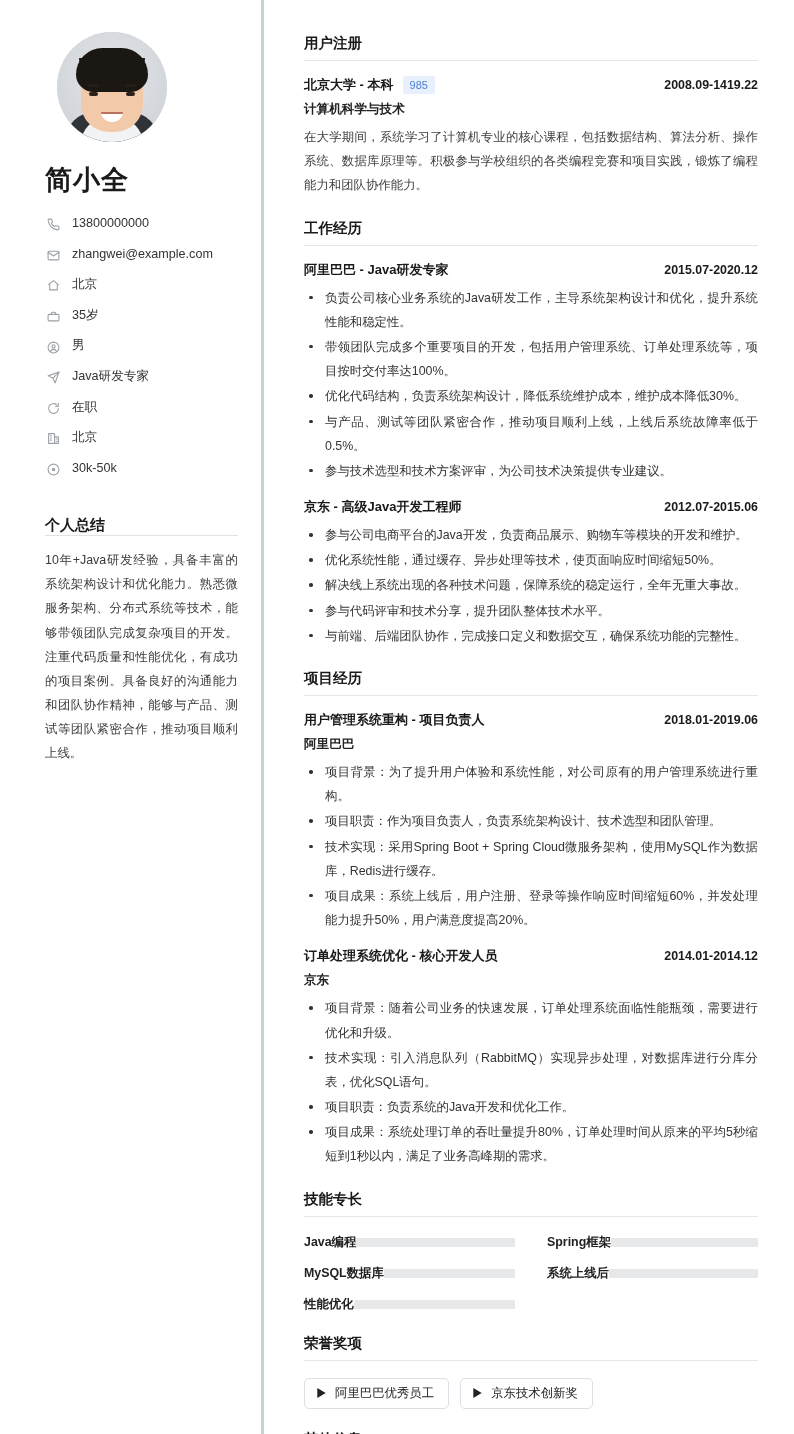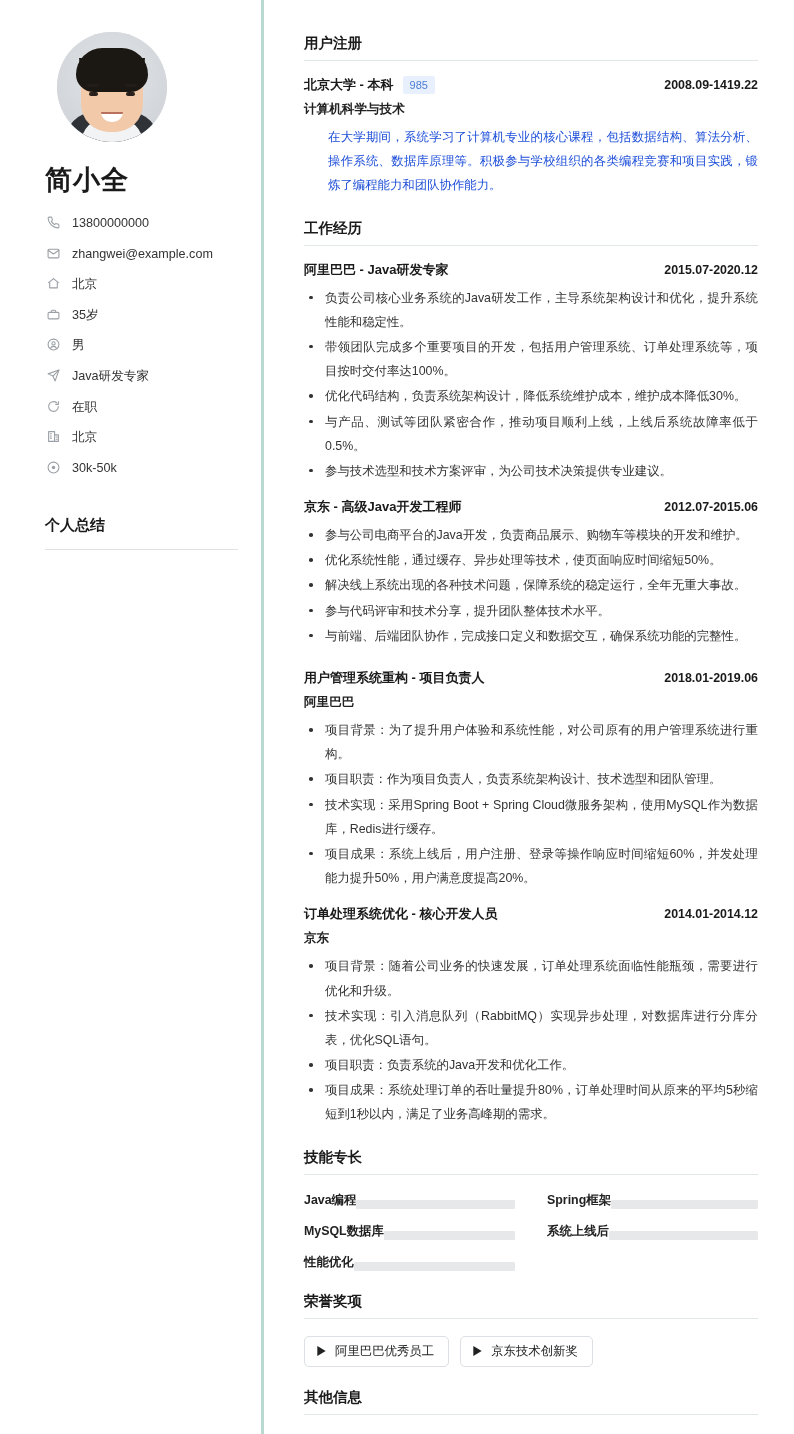--- a/index.html
+++ b/index.html
@@ -64,21 +64,21 @@
     margin: 20px 0 0 0;
     font-size: 27px;
     font-weight: 700;
     letter-spacing: 1px;
     color: #1a1a1a;
   }
 
   .contact-list { margin: 18px 0 0 0; }
   .contact-item {
     display: flex;
-    align-items: flex-start;
+    align-items: flex-end;
     margin-bottom: 15.5px;
     font-size: 12.6px;
     color: #333;
     line-height: 1.2;
   }
   .contact-icon {
     width: 16px;
     flex: 0 0 16px;
     margin-right: 11px;
     color: #9aa0a6;
@@ -86,21 +86,21 @@
     align-items: center;
     justify-content: center;
   }
   .contact-icon svg { display: block; }
 
   .side-section { margin-top: 40px; }
   .side-title {
     font-size: 15px;
     font-weight: 700;
     color: #1a1a1a;
-    padding-bottom: 14px;
+    padding-bottom: 0;
     border-bottom: 1.5px solid #dfe4e3;
     margin-bottom: 12px;
   }
   .side-body {
     font-size: 12.4px;
     line-height: 1.95;
     color: #3a3a3a;
     text-align: justify;
   }
 
@@ -155,23 +155,22 @@
   }
   .entry-sub {
     font-size: 12.6px;
     font-weight: 700;
     color: #222;
     margin-bottom: 7px;
   }
   .entry-desc {
     font-size: 12.4px;
     line-height: 1.95;
-    color: #1d4ed8;
+    color: #404040;
     text-align: justify;
-    margin-left: 24px;
   }
 
   ul.bullets { list-style: none; margin: 0; padding: 0; }
   ul.bullets li {
     position: relative;
     padding-left: 21px;
     font-size: 12.4px;
     line-height: 1.95;
     color: #333;
     margin-bottom: 1px;
@@ -189,21 +188,21 @@
   
   .skill-grid {
     display: grid;
     grid-template-columns: 1fr 1fr;
     column-gap: 32px;
     row-gap: 14px;
     padding-top: 2px;
   }
   .skill-row {
     display: flex;
-    align-items: flex-end;
+    align-items: center;
   }
   .skill-name {
     font-size: 12.4px;
     font-weight: 700;
     color: #222;
     white-space: nowrap;
   }
   .skill-bar {
     flex: 1;
     height: 9px;
@@ -350,20 +349,21 @@
               <circle cx="12" cy="12" r="3.2" fill="currentColor" stroke="none"></circle>
             </svg>
         </span>
         <span>30k-50k</span>
       </div>
 
     </div>
 
     <div class="side-section">
       <div class="side-title">个人总结</div>
+      <div class="side-body">10年+Java研发经验，具备丰富的系统架构设计和优化能力。熟悉微服务架构、分布式系统等技术，能够带领团队完成复杂项目的开发。注重代码质量和性能优化，有成功的项目案例。具备良好的沟通能力和团队协作精神，能够与产品、测试等团队紧密合作，推动项目顺利上线。</div>
     </div>
 
   </aside>
 
   <main class="main">
 
     <section class="section">
       <div class="section-title">用户注册</div>
       <div class="entry">
         <div class="entry-head">
@@ -404,20 +404,21 @@
           <li>参与公司电商平台的Java开发，负责商品展示、购物车等模块的开发和维护。</li>
           <li>优化系统性能，通过缓存、异步处理等技术，使页面响应时间缩短50%。</li>
           <li>解决线上系统出现的各种技术问题，保障系统的稳定运行，全年无重大事故。</li>
           <li>参与代码评审和技术分享，提升团队整体技术水平。</li>
           <li>与前端、后端团队协作，完成接口定义和数据交互，确保系统功能的完整性。</li>
         </ul>
       </div>
     </section>
 
     <section class="section">
+      <div class="section-title">项目经历</div>
 
       <div class="entry">
         <div class="entry-head">
           <div class="entry-title">用户管理系统重构 - 项目负责人</div>
           <div class="entry-date">2018.01-2019.06</div>
         </div>
         <div class="entry-sub">阿里巴巴</div>
         <ul class="bullets">
           <li>项目背景：为了提升用户体验和系统性能，对公司原有的用户管理系统进行重构。</li>
           <li>项目职责：作为项目负责人，负责系统架构设计、技术选型和团队管理。</li>

